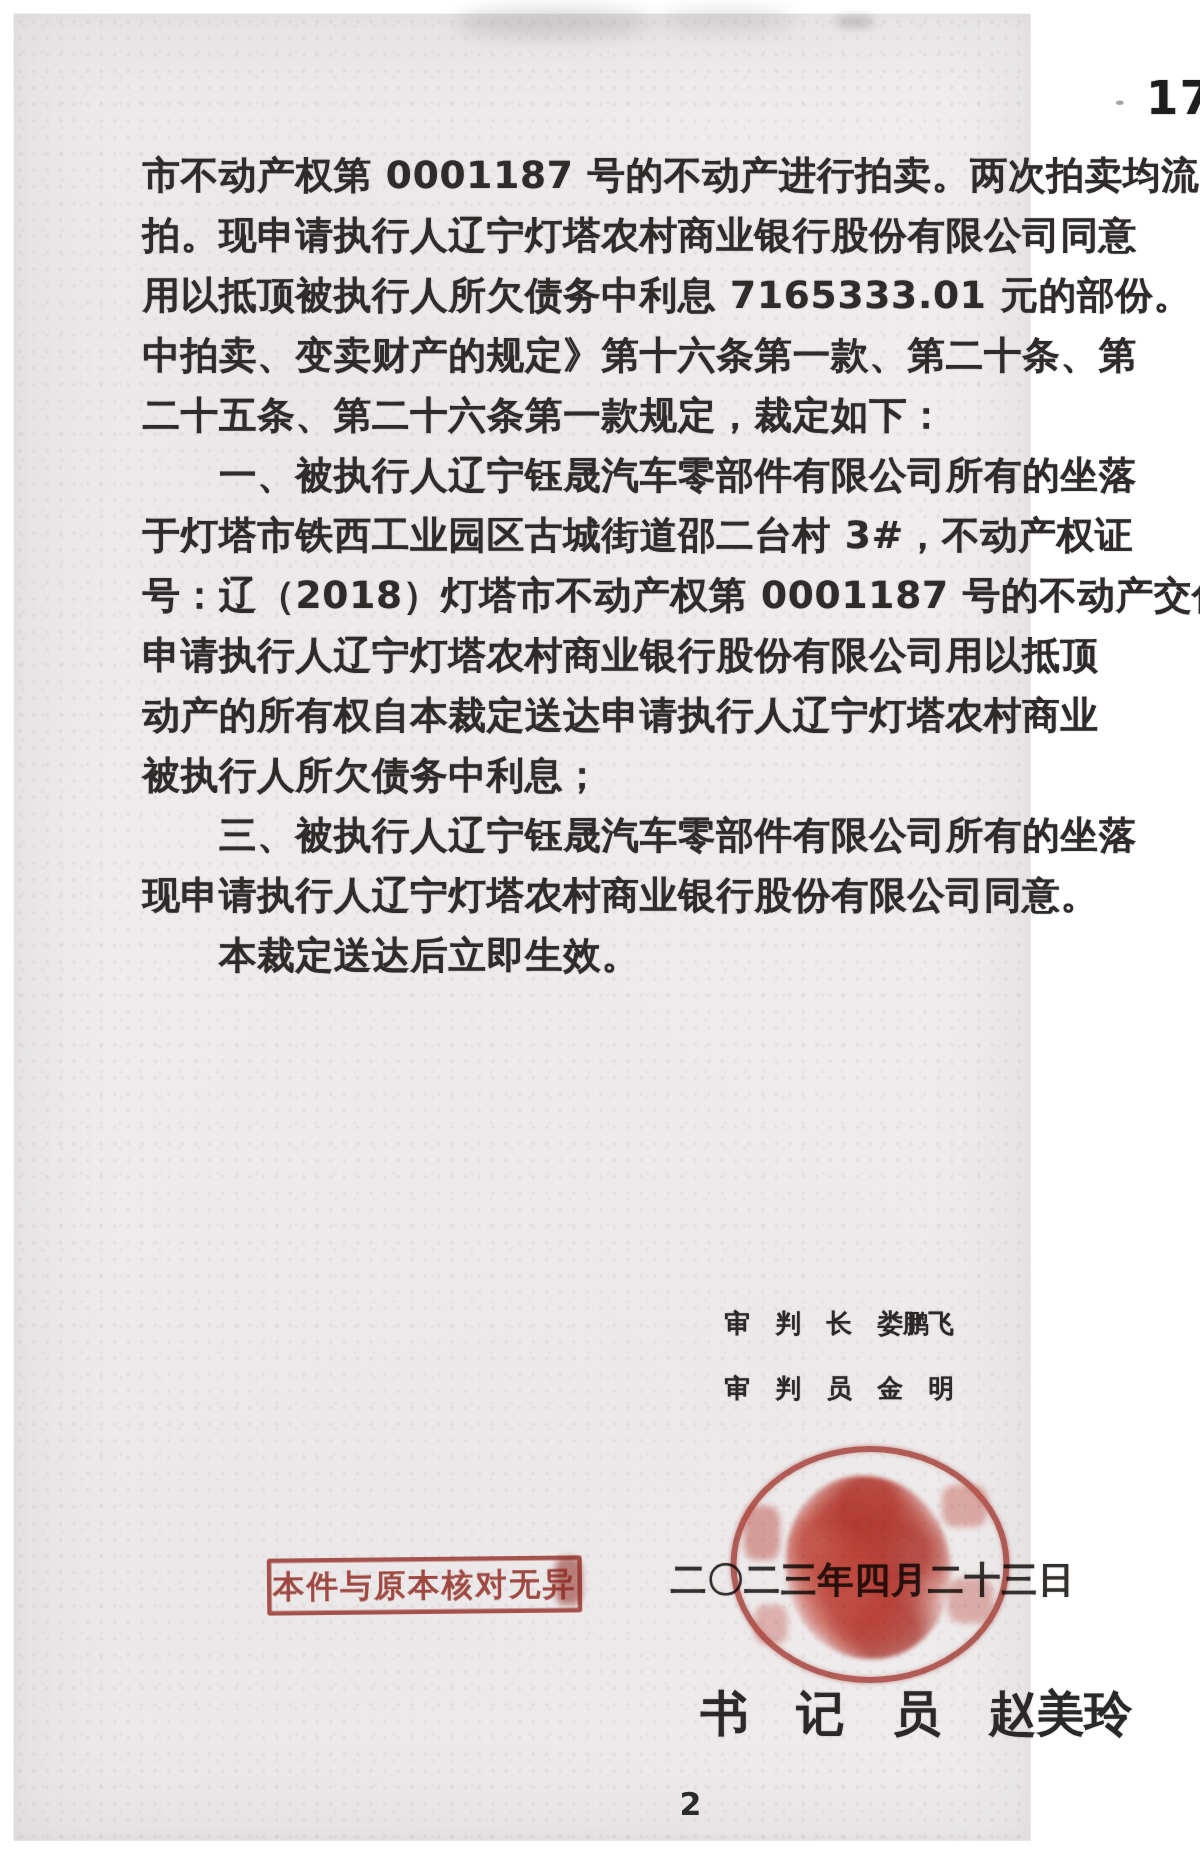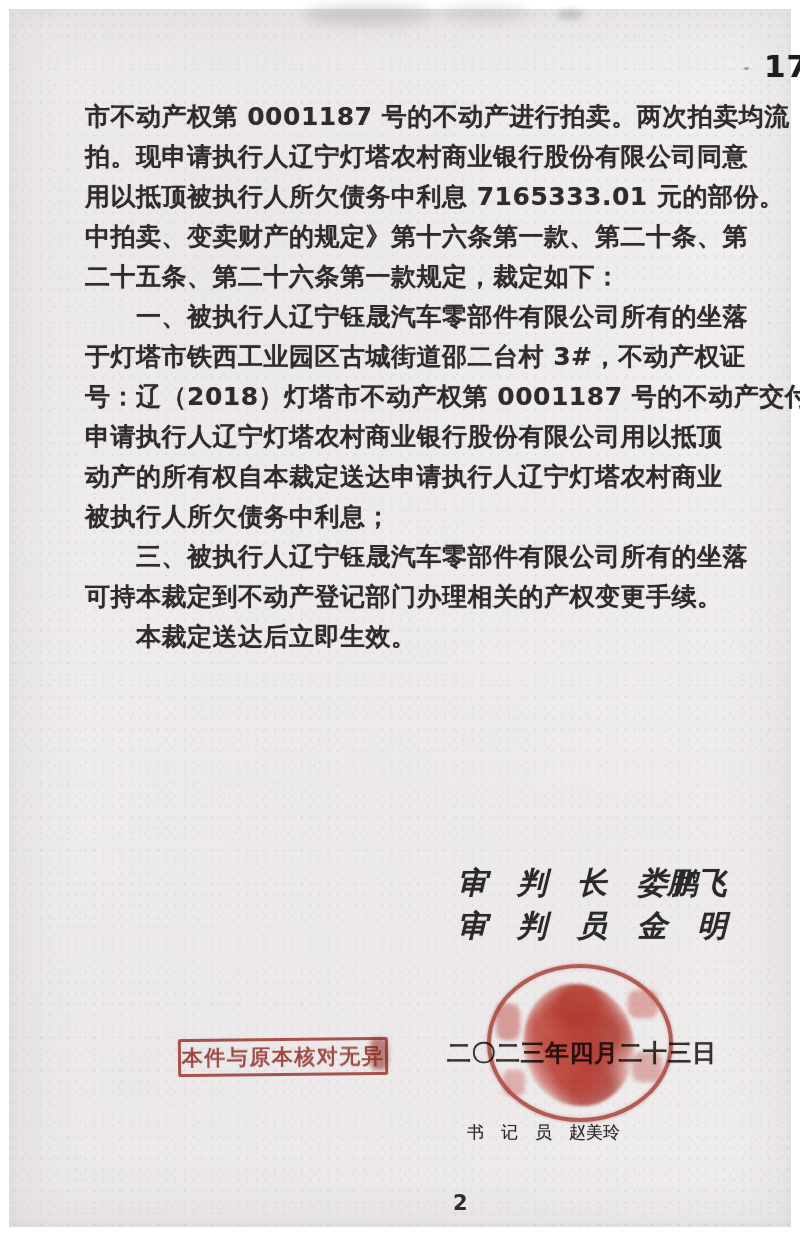--- a/index.html
+++ b/index.html
@@ -2,21 +2,21 @@
 <html><head>
 <meta charset="utf-8">
 <style>
   html, body { margin:0; padding:0; }
   body {
     width:800px; height:1236px; position:relative; overflow:hidden;
     background:#ffffff;
     font-family:"DejaVu Sans", sans-serif;
   }
   .paper {
-    position:absolute; left:9px; top:9px; width:782px; height:1218px;
+    position:absolute; left:9px; top:9px; width:678px; height:1218px;
     background-color:#f1efef;
     background-image:
       radial-gradient(circle at 28% 18%, rgba(214,204,209,.22), transparent 55%),
       radial-gradient(circle at 78% 72%, rgba(222,211,215,.20), transparent 50%),
       radial-gradient(circle at 15% 88%, rgba(210,200,206,.18), transparent 45%),
       radial-gradient(rgba(176,168,172,.17) 1px, transparent 1.3px),
       radial-gradient(rgba(190,182,186,.14) 1px, transparent 1.2px);
     background-size:100% 100%,100% 100%,100% 100%,9px 11px,13px 17px;
     box-shadow: inset 0 0 70px rgba(118,108,114,.13), inset 0 0 10px rgba(150,140,145,.08);
   }
@@ -25,38 +25,38 @@
   .smudge2 { left:430px; top:-3px; width:90px; height:15px; background:rgba(160,155,160,.28); filter:blur(6px); }
   .smudge3 { left:548px; top:1px; width:26px; height:9px; background:rgba(120,115,120,.32); filter:blur(3px); }
   .corner-num {
     position:absolute; left:755px; top:39px;
     font-size:31px; font-weight:700; color:#1e1e1e; letter-spacing:1px;
     font-family:"DejaVu Sans", sans-serif;
     text-shadow:0 0 1px rgba(30,30,30,.5);
   }
   .dot17 { position:absolute; left:735px; top:58px; width:5px; height:3px; background:rgba(90,90,90,.55); border-radius:50%; }
   .body-text {
-    position:absolute; left:76px; top:88px; width:676px;
+    position:absolute; left:86px; top:88px; width:676px;
     font-size:25px; line-height:40px; letter-spacing:0.5px;
     color:#2e2b2a; font-weight:600; white-space:nowrap;
     text-shadow:0 0 1px rgba(46,43,42,.45);
   }
   .sig-block {
-    position:absolute; left:448px; top:853px;
-    font-size:30px; line-height:42.5px; color:#2b2927; font-weight:600;
-    white-space:nowrap; text-shadow:0 0 1px rgba(43,41,39,.45);font-style:italic;
+    position:absolute; left:474px; top:853px;
+    font-size:17px; line-height:42.5px; color:#2b2927; font-weight:600;
+    white-space:nowrap; text-shadow:0 0 1px rgba(43,41,39,.45);
   }
   .date-line {
     position:absolute; left:438px; top:1028px;
     font-size:24px; letter-spacing:0.5px; color:#34302e; font-weight:600;
     white-space:nowrap; text-shadow:0 0 1px rgba(52,48,46,.4);
   }
   .clerk-line {
     position:absolute; left:458px; top:1112px;
-    font-size:17px; color:#2b2927; font-weight:400; white-space:nowrap;
+    font-size:32px; color:#2b2927; font-weight:700; white-space:nowrap;
     text-shadow:0 0 1px rgba(43,41,39,.45);
   }
   .page-num {
     position:absolute; left:444px; top:1182px;
     font-size:21px; font-weight:700; color:#2c2c2c;
   }
   .verify-stamp {
     position:absolute; left:169px; top:1029px; width:204px; height:32px;
     border:3px solid rgba(158,44,34,.78); border-radius:2px;
     display:flex; align-items:center; justify-content:center;
@@ -118,21 +118,21 @@
       <div class="line">用以抵顶被执行人所欠债务中利息 7165333.01 元的部份。</div>
       <div class="line">中拍卖、变卖财产的规定》第十六条第一款、第二十条、第</div>
       <div class="line">二十五条、第二十六条第一款规定，裁定如下：</div>
       <div class="line">　　一、被执行人辽宁钰晟汽车零部件有限公司所有的坐落</div>
       <div class="line">于灯塔市铁西工业园区古城街道邵二台村 3#，不动产权证</div>
       <div class="line">号：辽（2018）灯塔市不动产权第 0001187 号的不动产交付</div>
       <div class="line">申请执行人辽宁灯塔农村商业银行股份有限公司用以抵顶</div>
       <div class="line">动产的所有权自本裁定送达申请执行人辽宁灯塔农村商业</div>
       <div class="line">被执行人所欠债务中利息；</div>
       <div class="line">　　三、被执行人辽宁钰晟汽车零部件有限公司所有的坐落</div>
-      <div class="line">可持本裁定到不动产登记部门办理相关的产权变更手续。</div>
+      <div class="line">现申请执行人辽宁灯塔农村商业银行股份有限公司同意。</div>
       <div class="line">　　本裁定送达后立即生效。</div>
     </div>
 
   <div class="sig-block">
       <div class="line">审　判　长　娄鹏飞</div>
       <div class="line">审　判　员　金　明</div>
     </div>
 
   <div class="date-line">二〇二三年四月二十三日</div>
 

